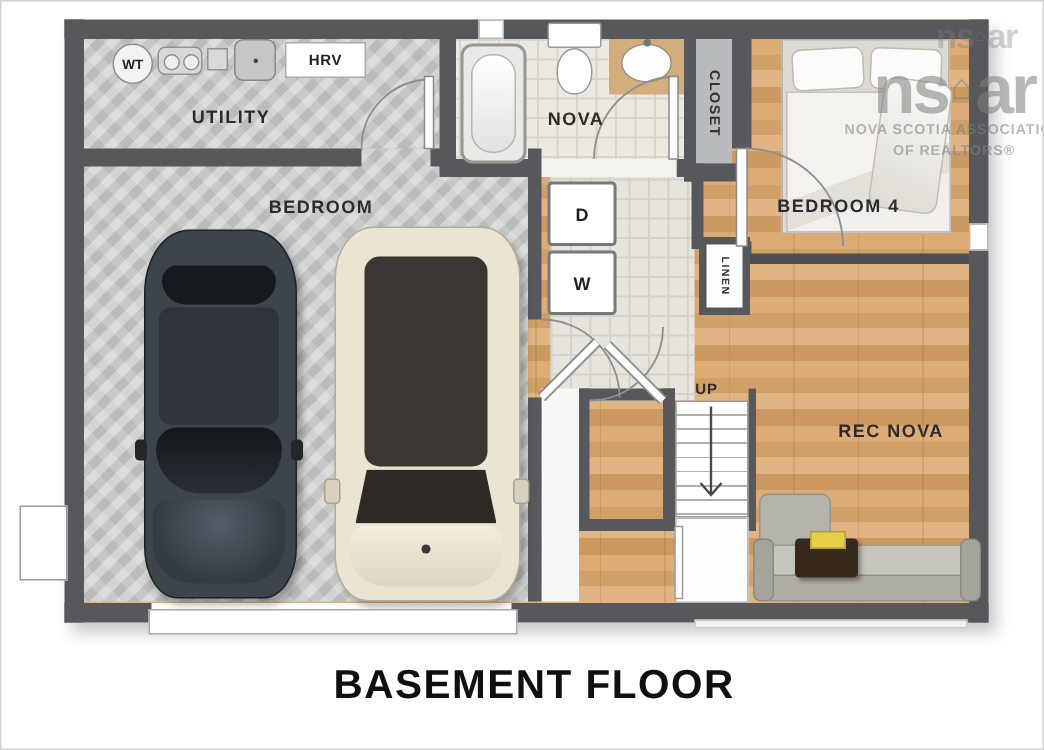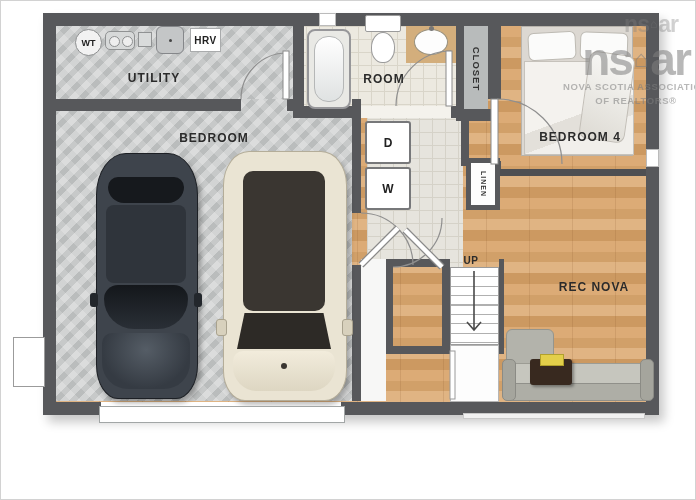--- a/index.html
+++ b/index.html
@@ -93,21 +93,21 @@
         <span>WT</span>
       </div>
     <div class="fix" style="left:62px;top:18px;width:30px;height:19px;background:#d7d9d9;border:1.5px solid #909293;border-radius:5px;">
       <div class="abs" style="left:3px;top:4px;width:9px;height:9px;border:1px solid #8e9091;border-radius:50%;background:#eee;"></div>
       <div class="abs" style="left:16px;top:4px;width:9px;height:9px;border:1px solid #8e9091;border-radius:50%;background:#eee;"></div>
     </div>
     <div class="fix" style="left:95px;top:19px;width:14px;height:15px;background:#d9dbdb;border:1.5px solid #909293;"></div>
     <div class="fix" style="left:113px;top:13px;width:28px;height:28px;background:#c4c6c7;border:1.5px solid #85878a;border-radius:6px;">
       <div class="abs" style="left:12px;top:12px;width:3px;height:3px;background:#444;border-radius:50%;"></div>
     </div>
-    <div class="fix eq-label" style="left:147px;top:15px;width:31px;height:24px;background:#fff;border:1px solid #a9abac;font-size:10px;letter-spacing:.5px;text-align:center;">
+    <div class="fix eq-label" style="left:147px;top:15px;width:54px;height:24px;background:#fff;border:1px solid #a9abac;font-size:10px;letter-spacing:.5px;text-align:center;">
         <span>HRV</span>
       </div>
 
     <div class="fix eq-label" style="left:322px;top:108px;width:46px;height:43px;background:#fff;border:2px solid #77787a;border-radius:3px;font-size:12px;">
         <span>D</span>
       </div>
     <div class="fix eq-label" style="left:322px;top:154px;width:46px;height:43px;background:#fff;border:2px solid #77787a;border-radius:3px;font-size:12px;">
         <span>W</span>
       </div>
 
@@ -163,23 +163,23 @@
       <path d="M 318 252 L 355 215" stroke="#8a8a8a" stroke-width="7"></path>
       <path d="M 318 252 L 355 215" stroke="#ffffff" stroke-width="4.5"></path>
       <path d="M 399 254 L 362 217" stroke="#8a8a8a" stroke-width="7"></path>
       <path d="M 399 254 L 362 217" stroke="#ffffff" stroke-width="4.5"></path>
       <rect x="407" y="338" width="5" height="48" fill="#ffffff" stroke="#9a9a9a" stroke-width="1"></rect>
       <path d="M 431 258 L 431 316 M 424 309 L 431 317 L 438 309" fill="none" stroke="#4a4a4a" stroke-width="1.6"></path>
     </svg>
 
     <div class="label" style="left:111px;top:65px;">UTILITY</div>
     <div class="label" style="left:171px;top:125px;">BEDROOM</div>
-    <div class="label" style="left:341px;top:66px;">ROOM</div>
+    <div class="label" style="left:341px;top:66px;">NOVA</div>
     <div class="vlabel" style="left:433px;top:56px;font-size:9.5px;">CLOSET</div>
-    <div class="label" style="left:537px;top:124px;">BEDROOM 4</div>
+    <div class="label" style="left:516px;top:124px;">BEDROOM 4</div>
     <div class="label" style="left:551px;top:274px;">REC NOVA</div>
     <div class="label small" style="left:428px;top:247px;">UP</div>
 
     <div class="wm" style="left:498px;top:28px;width:190px;opacity:.55;">
       <div class="logo-row">
         <span class="big">ns</span>
         <span class="house">⌂</span>
         <span class="big">ar</span>
       </div>
       <div class="wm-line">NOVA SCOTIA ASSOCIATION</div>
@@ -191,13 +191,14 @@
         <span class="house">⌂</span>
         <span class="big">ar</span>
       </div>
     </div>
   </div>
 
   <div class="abs" style="left:98px;top:405px;width:246px;height:17px;background:#fff;border:1.5px solid #a2a6a6;box-sizing:border-box;"></div>
   <div class="abs" style="left:462px;top:412px;width:182px;height:6px;background:#f1f1f1;border:1px solid #c9c9c9;box-sizing:border-box;"></div>
   <div class="abs" style="left:12px;top:336px;width:32px;height:50px;background:#fff;border:1.5px solid #9b9b9b;box-sizing:border-box;"></div>
 
+  <div id="title">BASEMENT FLOOR</div>
 </div>
 
 </body></html>

